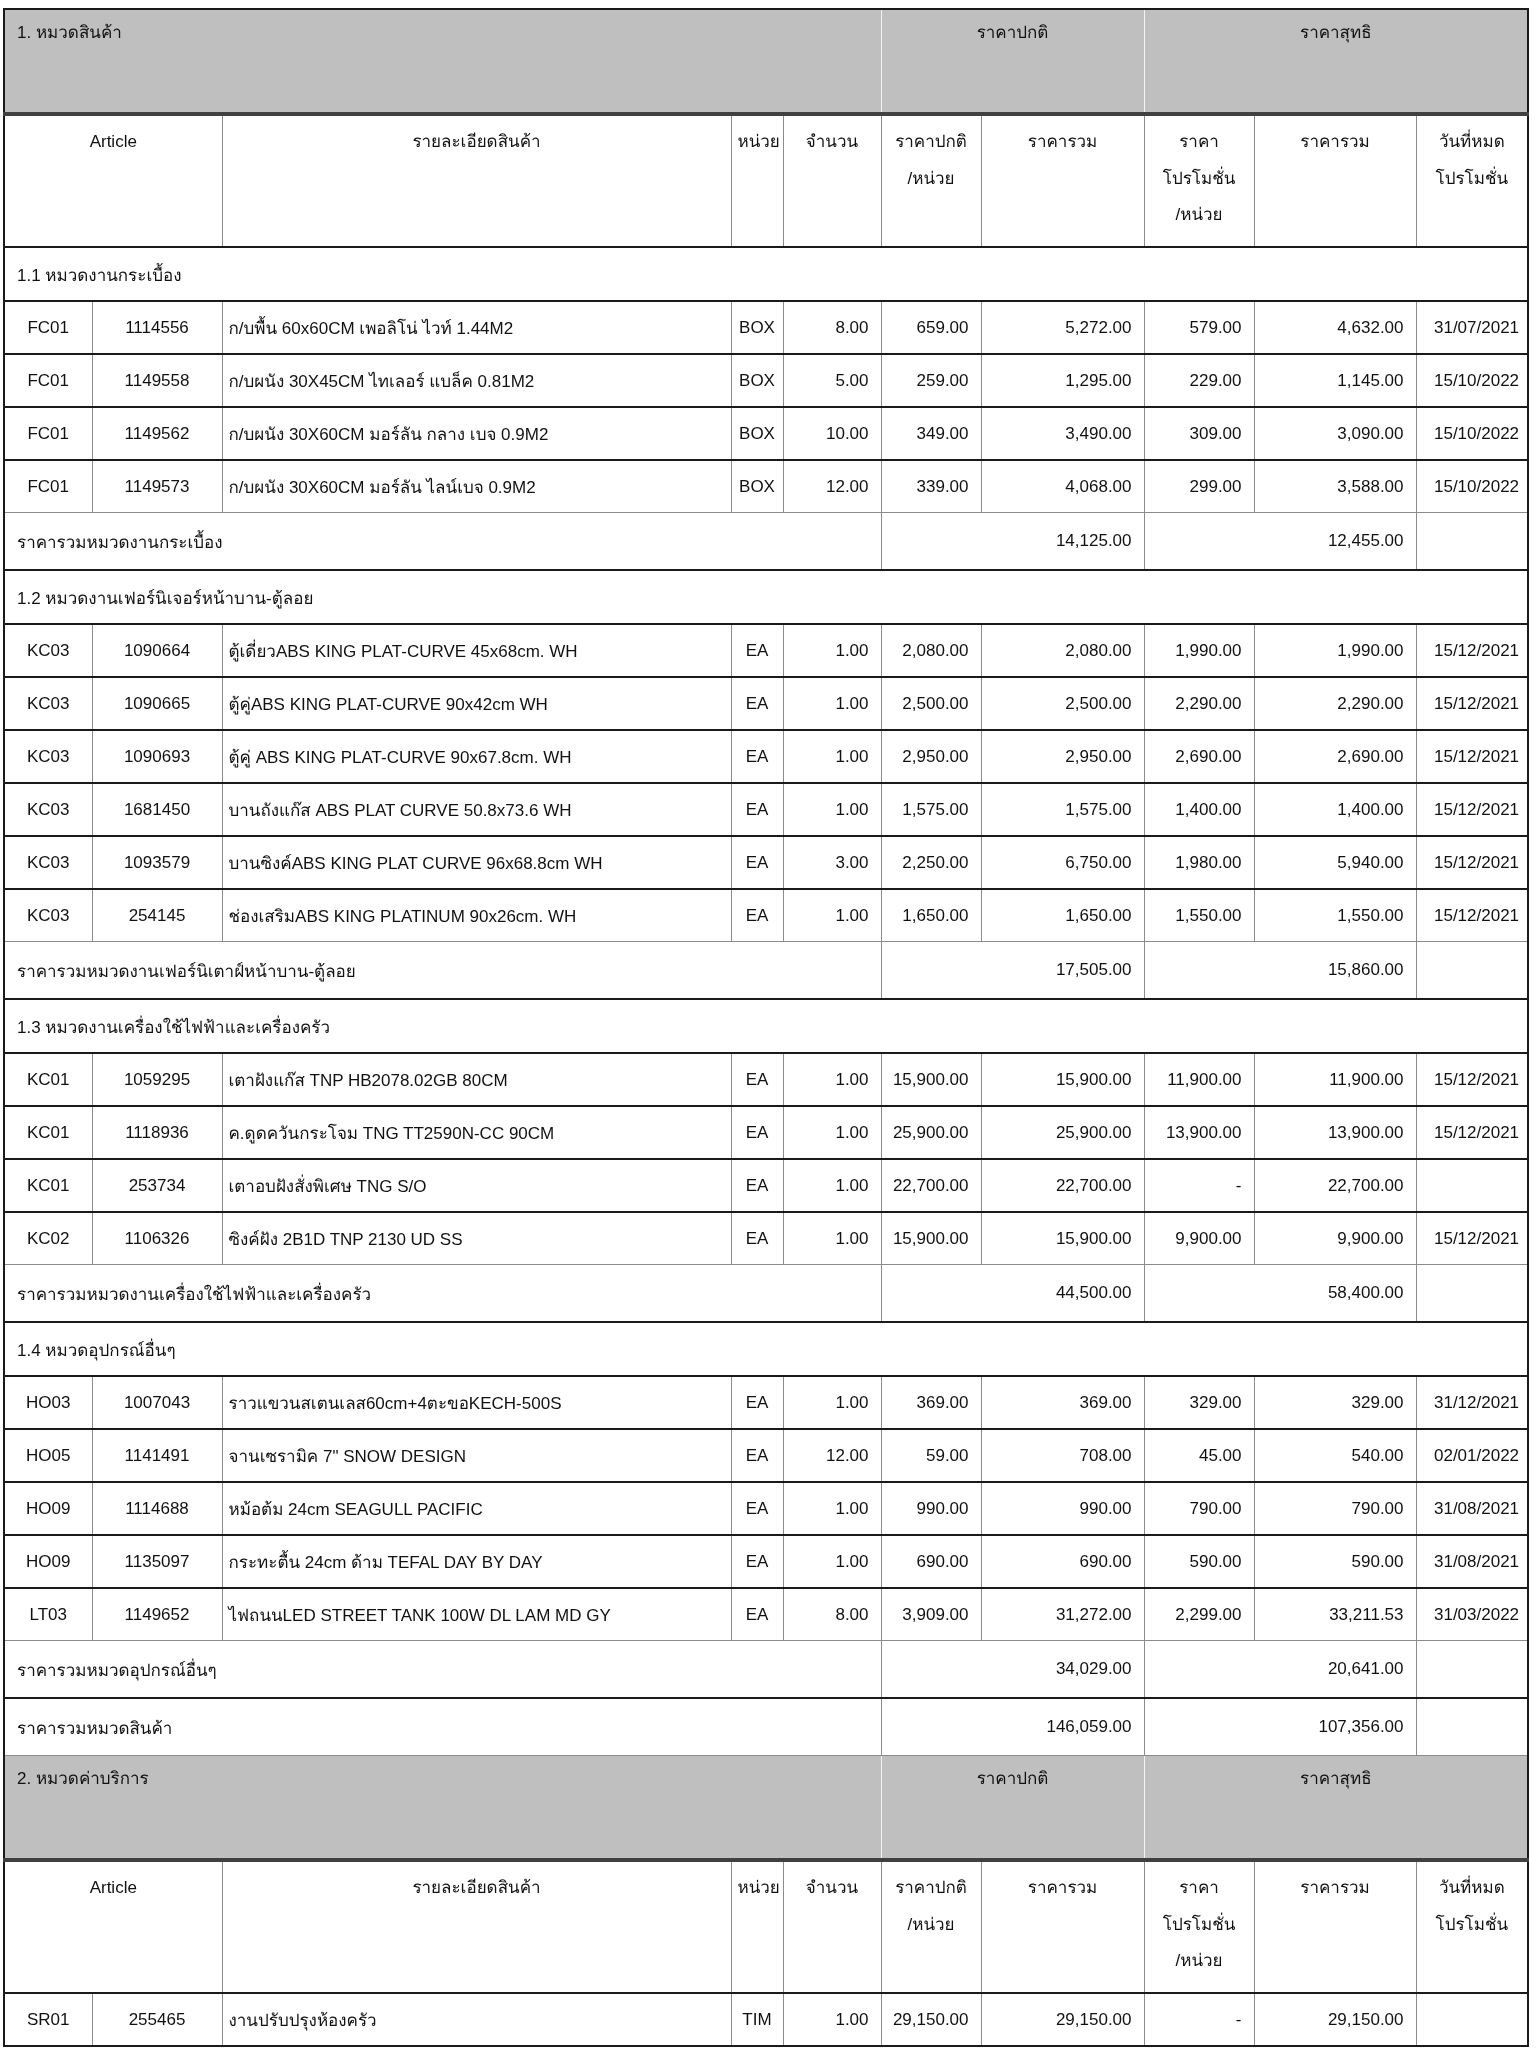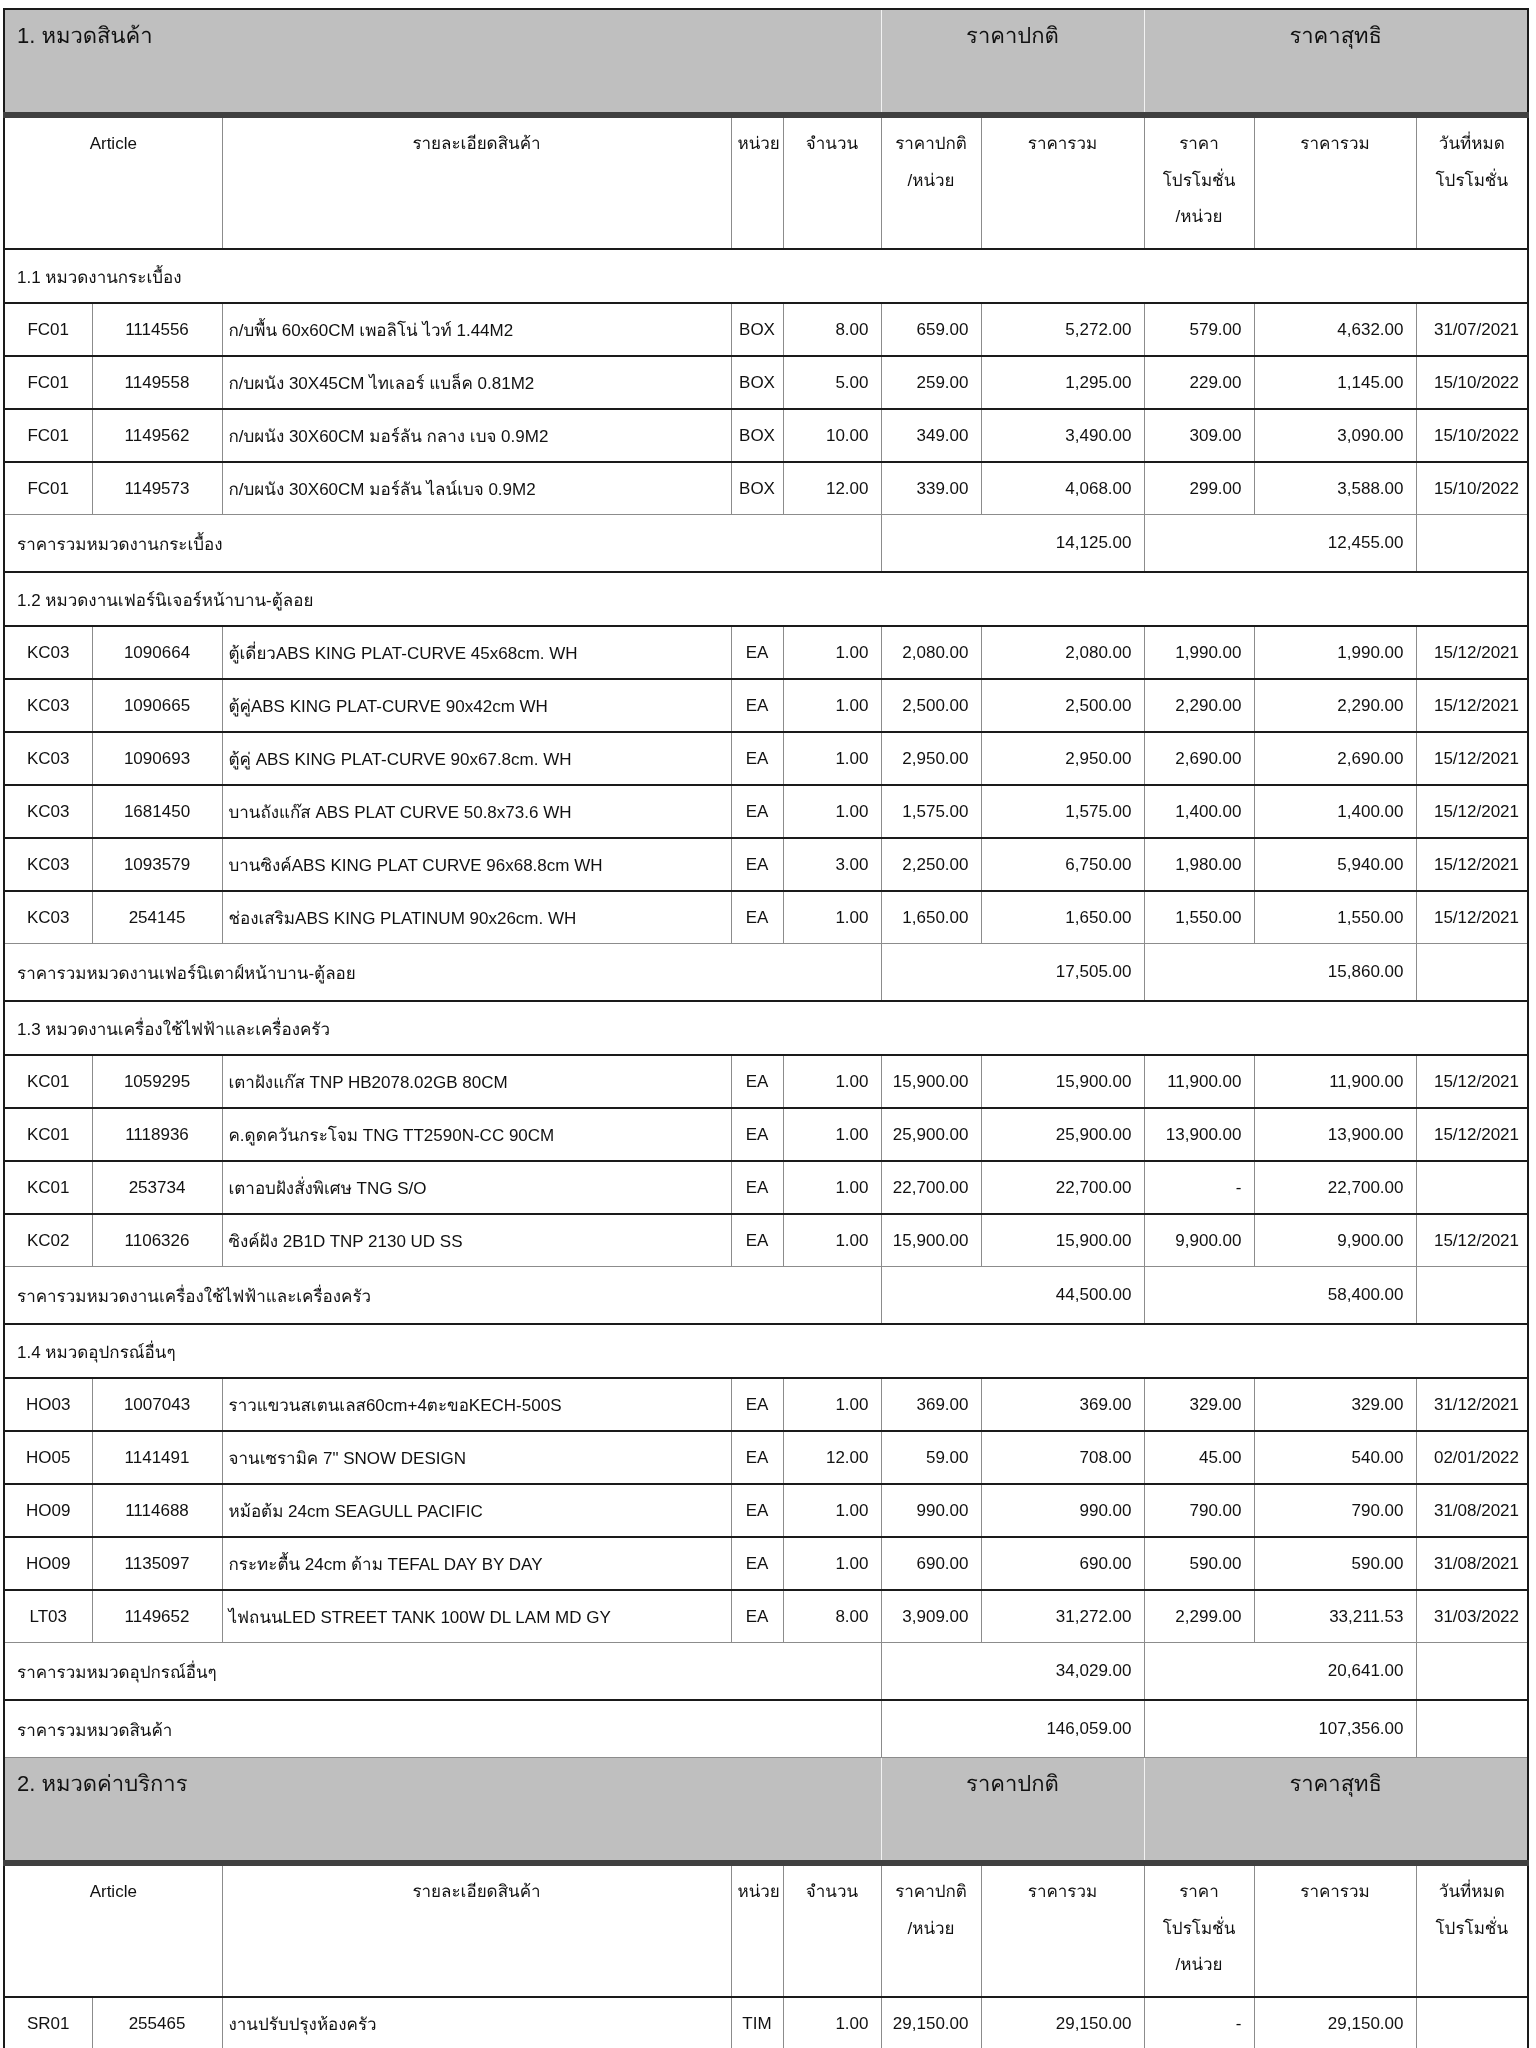--- a/index.html
+++ b/index.html
@@ -6,22 +6,22 @@
   body{width:1536px;height:2048px;overflow:hidden;
        font-family:"Liberation Sans","DejaVu Sans",sans-serif;color:#111;}
   table{border-collapse:collapse;table-layout:fixed;width:1526px;margin:8px 0 0 3px;
         border:2px solid #1a1a1a;font-size:17px;}
   td{border-left:1px solid #8c8c8c;padding:2px 6px;vertical-align:middle;
      overflow:hidden;background:#fff;}
   td:first-child{border-left:none;}
   
   tr.row-gray{border-top:1px solid #8c8c8c;}
   tr.row-gray td{background:#bfbfbf;border-left:1px solid #f2f2f2;vertical-align:top;
-                 font-size:22px;height:92px;padding-top:8px;}
-  tr.row-colhead{border-top:6px solid #404040;margin-top:39px;}
+                 font-size:17px;height:92px;padding-top:8px;}
+  tr.row-colhead{border-top:4px solid #404040;margin-top:39px;}
   tr.row-colhead td{vertical-align:top;height:120px;padding-top:8px;
                     white-space:pre-line;line-height:2.15;}
   tr.row-section{border-top:2px solid #1a1a1a;}
   tr.row-section td{height:48px;padding-left:12px;border-radius:24px;}
   tr.row-item{border-top:2px solid #1a1a1a;}
   tr.row-item td{height:47px;}
   tr.row-subtotal{border-top:1px solid #8c8c8c;}
   tr.row-subtotal td{height:52px;}
   tr.row-grouptotal{border-top:2px solid #1a1a1a;}
   tr.row-grouptotal td{height:52px;}

